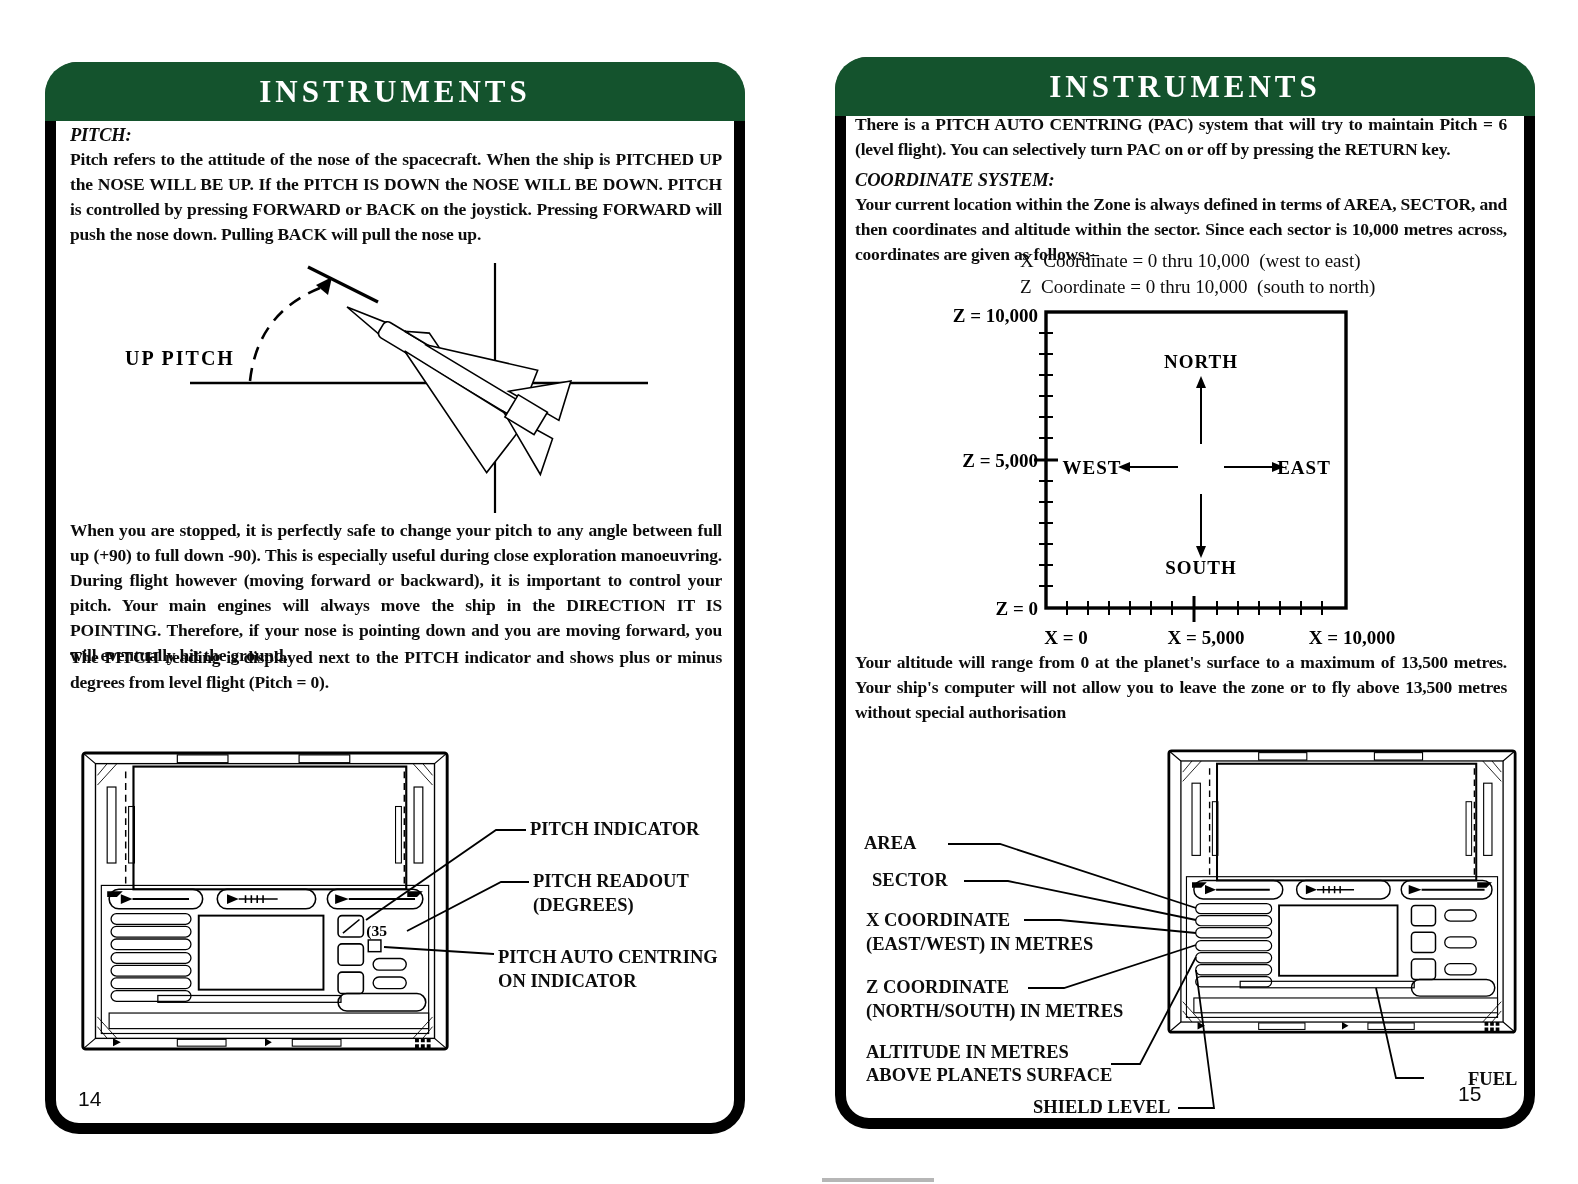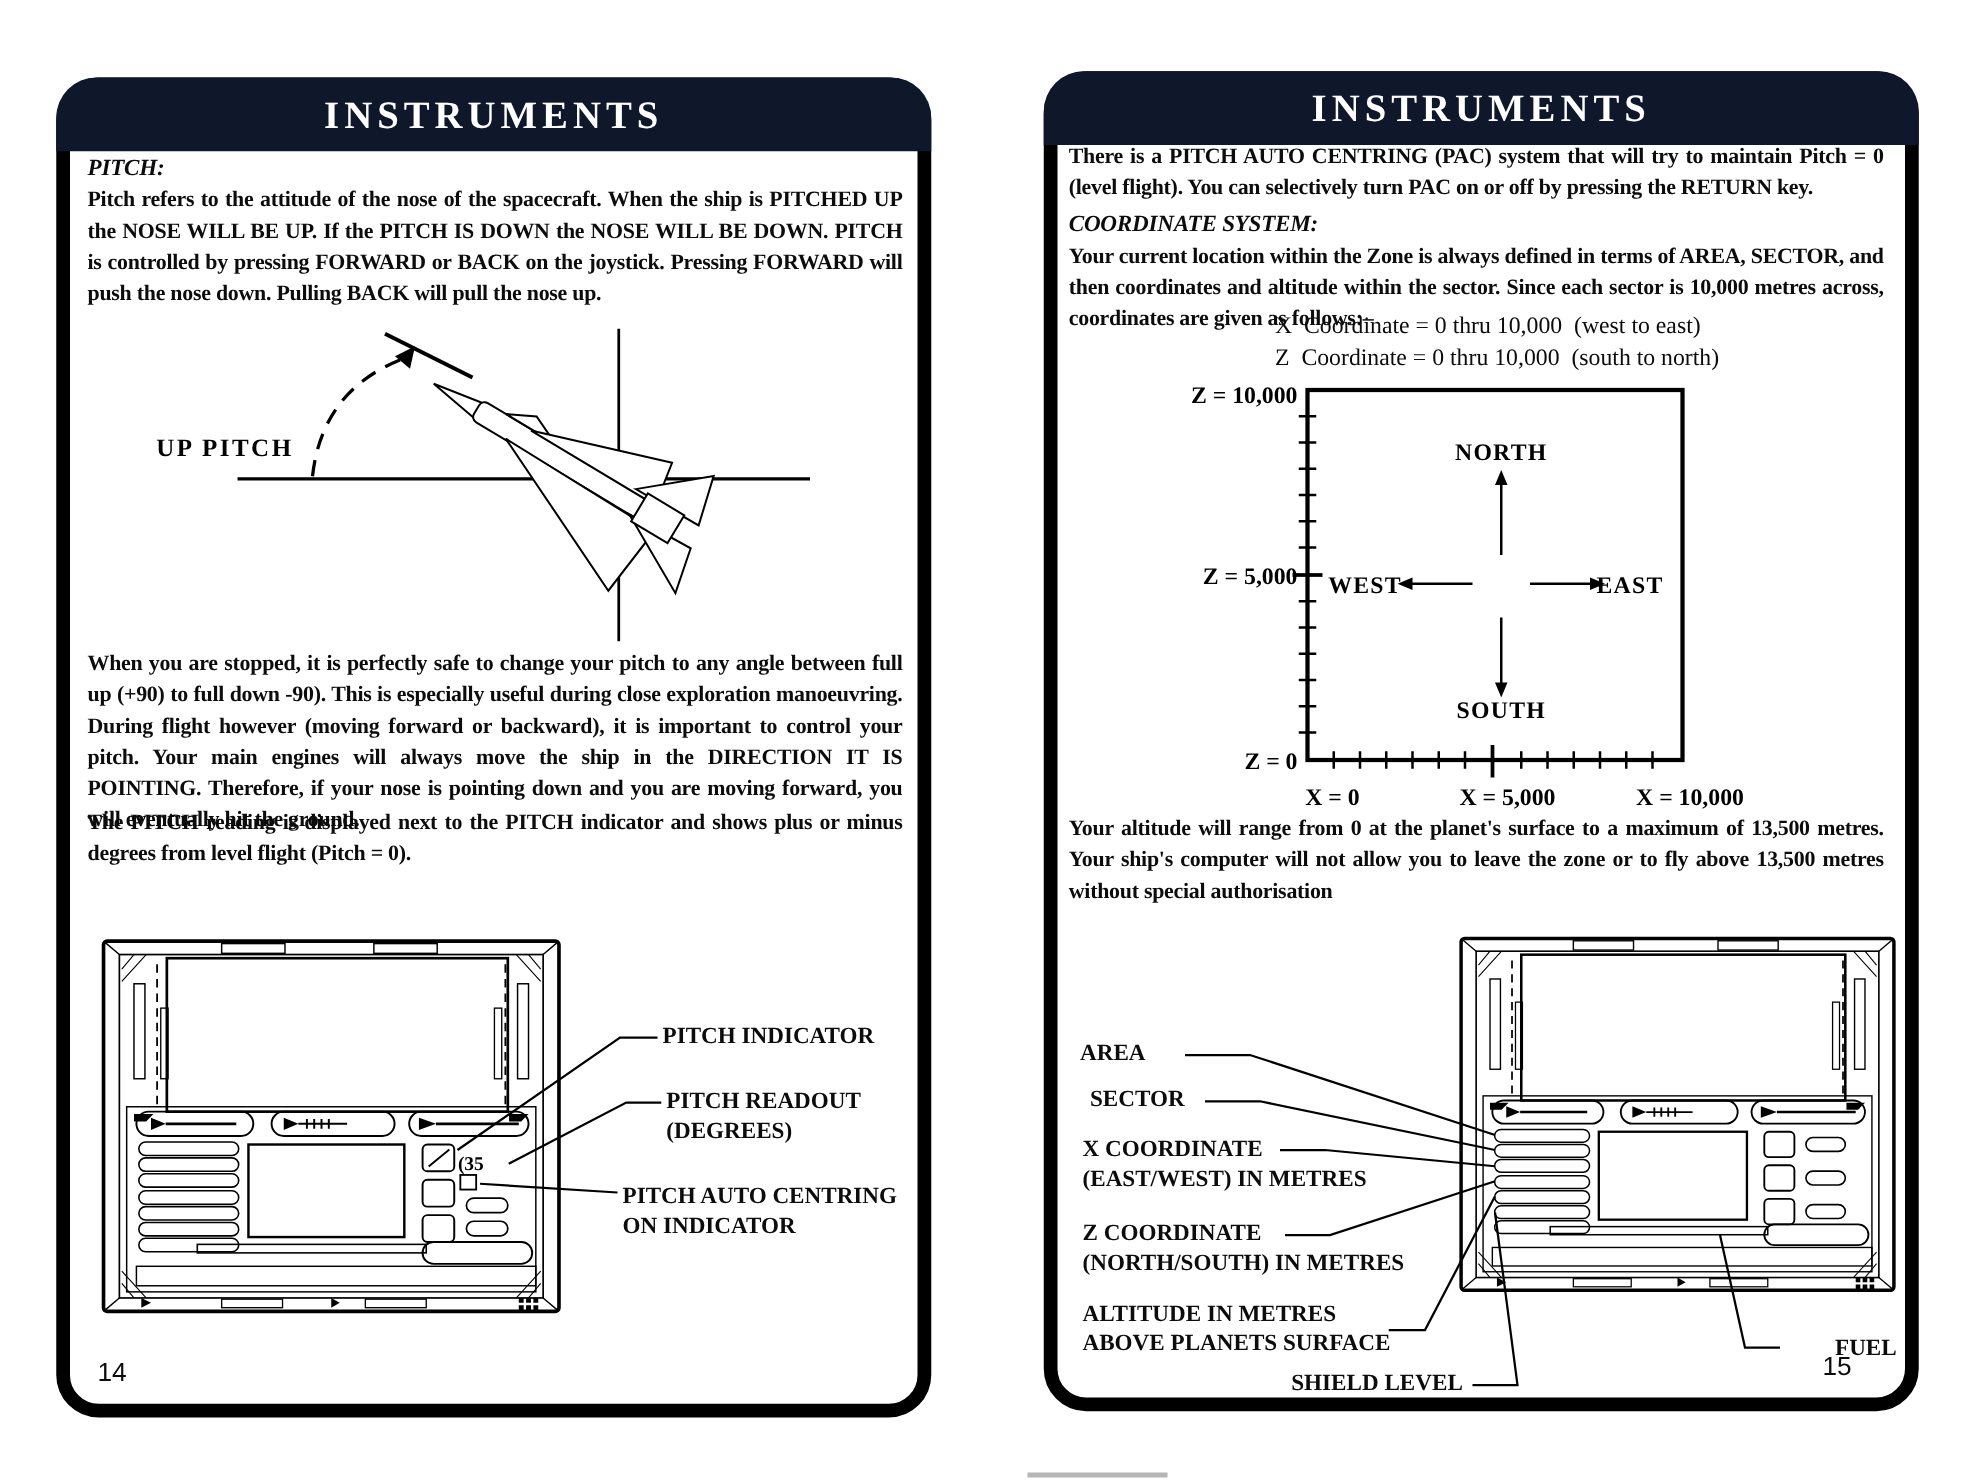--- a/index.html
+++ b/index.html
@@ -6,21 +6,21 @@
   body{
     width:1578px;height:1184px;position:relative;background:#ffffff;
     font-family:"Liberation Serif",serif;color:#0c0c0c;overflow:hidden;
   }
   .page{
     position:absolute;background:#fff;border:11px solid #000;
     border-radius:34px;box-sizing:border-box;
   }
   .page-header{
     position:absolute;top:-11px;left:-11px;right:-11px;height:59px;
-    background:#0f172a;border-radius:32px 32px 0 0;
+    background:#14532d;border-radius:32px 32px 0 0;
     display:flex;align-items:center;justify-content:center;
   }
   .page-title{
     color:#fff;font-weight:bold;font-size:31px;letter-spacing:4px;
     font-family:"Liberation Serif",serif;
   }
   .bodytext{
     position:absolute;font-weight:bold;font-size:17.5px;line-height:25px;
     text-align:justify;letter-spacing:-0.2px;
   }
@@ -154,21 +154,21 @@
   </div>
 
   <div class="pagenum" style="left:22px;top:1014px;">14</div>
 </div>
 
 <div class="page" style="left:835px;top:57px;width:700px;height:1072px;">
   <div class="page-header">
     <span class="page-title">INSTRUMENTS</span>
   </div>
 
-  <div class="bodytext" style="left:9px;top:44px;width:652px;">There is a PITCH AUTO CENTRING (PAC) system that will try to maintain Pitch = 0 (level flight). You can selectively turn PAC on or off by pressing the RETURN key.</div>
+  <div class="bodytext" style="left:9px;top:44px;width:652px;">There is a PITCH AUTO CENTRING (PAC) system that will try to maintain Pitch = 6 (level flight). You can selectively turn PAC on or off by pressing the RETURN key.</div>
   <div class="h-italic" style="left:9px;top:102px;">COORDINATE SYSTEM:</div>
   <div class="bodytext" style="left:9px;top:124px;width:652px;">Your current location within the Zone is always defined in terms of AREA, SECTOR, and then coordinates and altitude within the sector. Since each sector is 10,000 metres across, coordinates are given as follows:–</div>
   <div class="coordline" style="left:174px;top:182px;">X  Coordinate = 0 thru 10,000  (west to east)</div>
   <div class="coordline" style="left:174px;top:208px;">Z  Coordinate = 0 thru 10,000  (south to north)</div>
 
   <div class="fig" style="left:60px;top:234px;width:560px;height:350px;">
     <svg width="560" height="350" viewBox="0 0 560 350">
       <rect class="ln" x="140" y="10" width="300" height="296" stroke-width="3.4"></rect>
       <path class="ln" stroke-width="2" d="M133 31h14 M133 52h14 M133 73h14 M133 94h14 M133 115h14 M133 136h14 M133 179h14 M133 200h14 M133 221h14 M133 242h14 M133 263h14 M133 284h14"></path>
       <line class="ln" x1="128" y1="158" x2="152" y2="158" stroke-width="3"></line>

